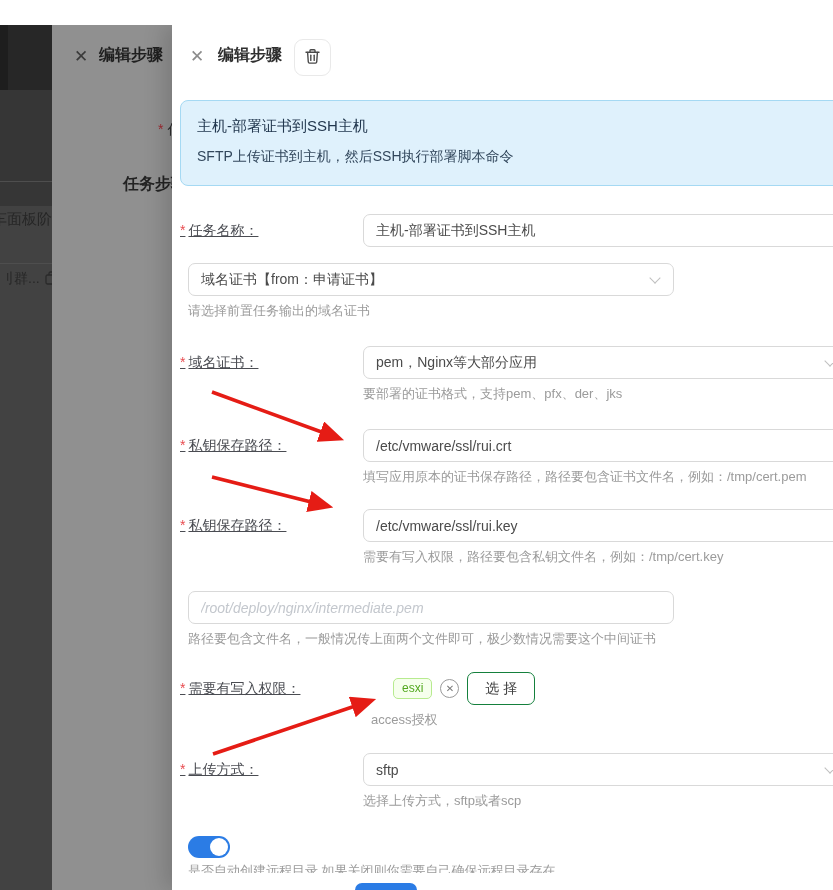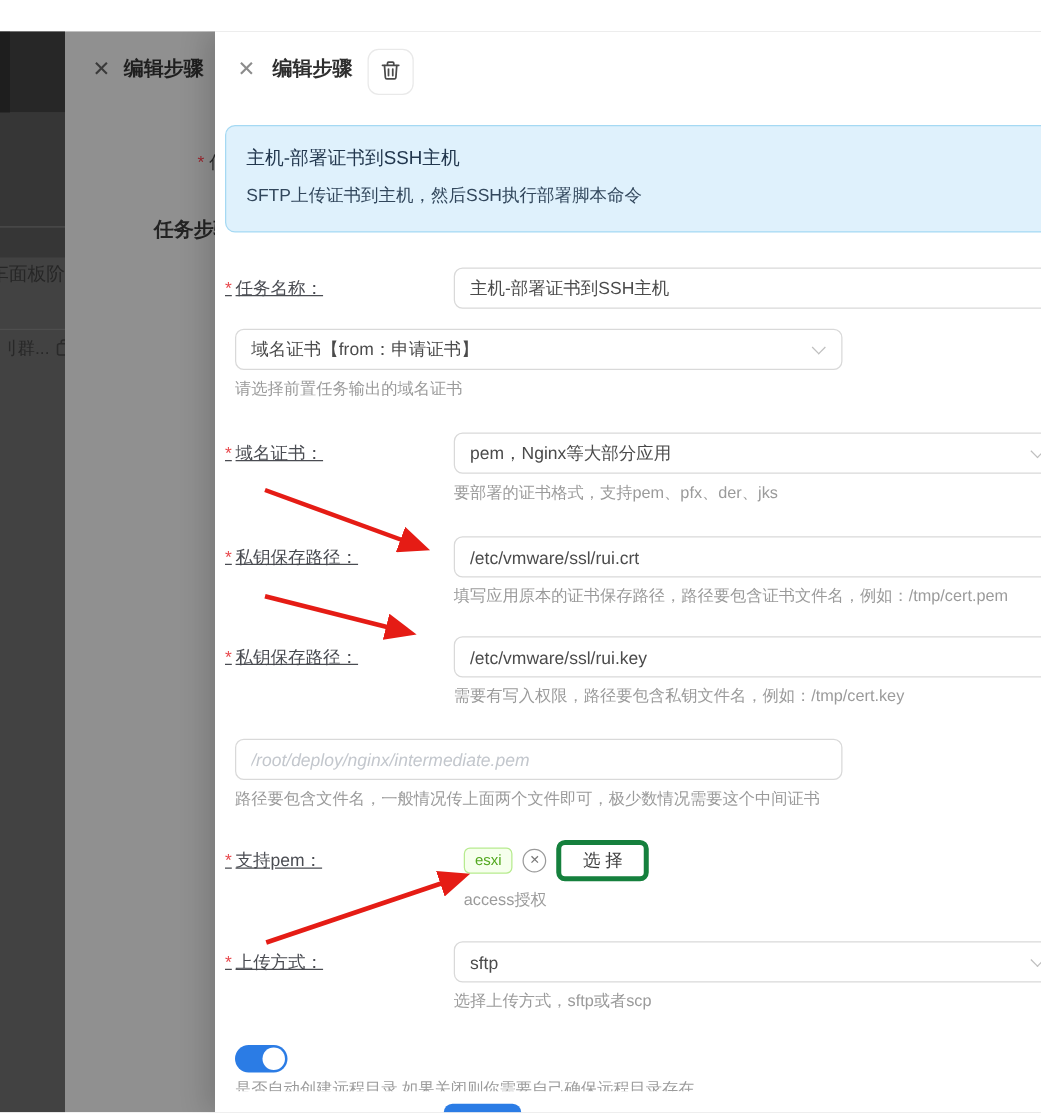--- a/index.html
+++ b/index.html
@@ -51,24 +51,24 @@
      font-family:"Liberation Sans","DejaVu Sans",sans-serif; }
   input.inp::placeholder { color:#c3c7cd; font-style:italic; }
   .sel { cursor:pointer; }
   .caret { position:absolute; right:15px; top:11px; width:8px; height:8px;
      border-right:1.5px solid #bfbfbf; border-bottom:1.5px solid #bfbfbf; transform:rotate(45deg); }
   .help { margin-top:6px; font-size:13px; color:#9b9b9b; white-space:nowrap; }
 
   
   .tagrow { display:flex; align-items:center; gap:8px; padding-left:8px; height:33px; }
   .tag-green { background:#f6ffed; border:1px solid #b7eb8f; color:#52a81e; font-size:12px;
-     padding:2px 8px; border-radius:5px; line-height:15px; }
+     padding:2px 8px; border-radius:5px; line-height:15px;margin-left:22px; }
   .rm-circle { width:19px; height:19px; border:1px solid #9a9a9a; border-radius:50%; color:#787878;
      font-size:10px; display:flex; align-items:center; justify-content:center; cursor:pointer; background:#fff; }
-  .btn-choose { height:33px; padding:0 17px; border:4px solid #15803d; border-radius:7px; background:#fff;
+  .btn-choose { height:33px; padding:0 17px; border:1px solid #15803d; border-radius:7px; background:#fff;
      font-size:14px; color:#3f3f3f; cursor:pointer; white-space:nowrap;
      font-family:"Liberation Sans","DejaVu Sans",sans-serif; }
 
   
   .toggle { position:relative; width:42px; height:22px; border-radius:11px; background:#2b7ce5; cursor:pointer; }
   .toggle .knob { position:absolute; right:2px; top:2px; width:18px; height:18px; border-radius:50%; background:#fff; }
   .help-clip { height:11px; overflow:hidden; margin-top:4px; font-size:13px; color:#9b9b9b; white-space:nowrap; }
 
   
   .btn-primary-partial { position:absolute; left:183px; top:858px; width:62px; height:30px;
@@ -177,21 +177,21 @@
     </div>
 
     <div class="frow" style="top:566px">
       <div class="ctl">
         <input class="inp" placeholder="/root/deploy/nginx/intermediate.pem" style="">
         <div class="help">路径要包含文件名，一般情况传上面两个文件即可，极少数情况需要这个中间证书</div>
       </div>
     </div>
 
     <div class="frow" style="top:647px">
-      <div class="lbl"><span class="rq">*</span><span>支持pem：</span></div>
+      <div class="lbl"><span class="rq">*</span><span>需要有写入权限：</span></div>
       <div class="ctl">
         <div class="tagrow">
           <span class="tag-green">esxi</span>
           <span class="rm-circle">✕</span>
           <button class="btn-choose">选 择</button>
         </div>
         <div class="help" style="padding-left:8px">access授权</div>
       </div>
     </div>
 

